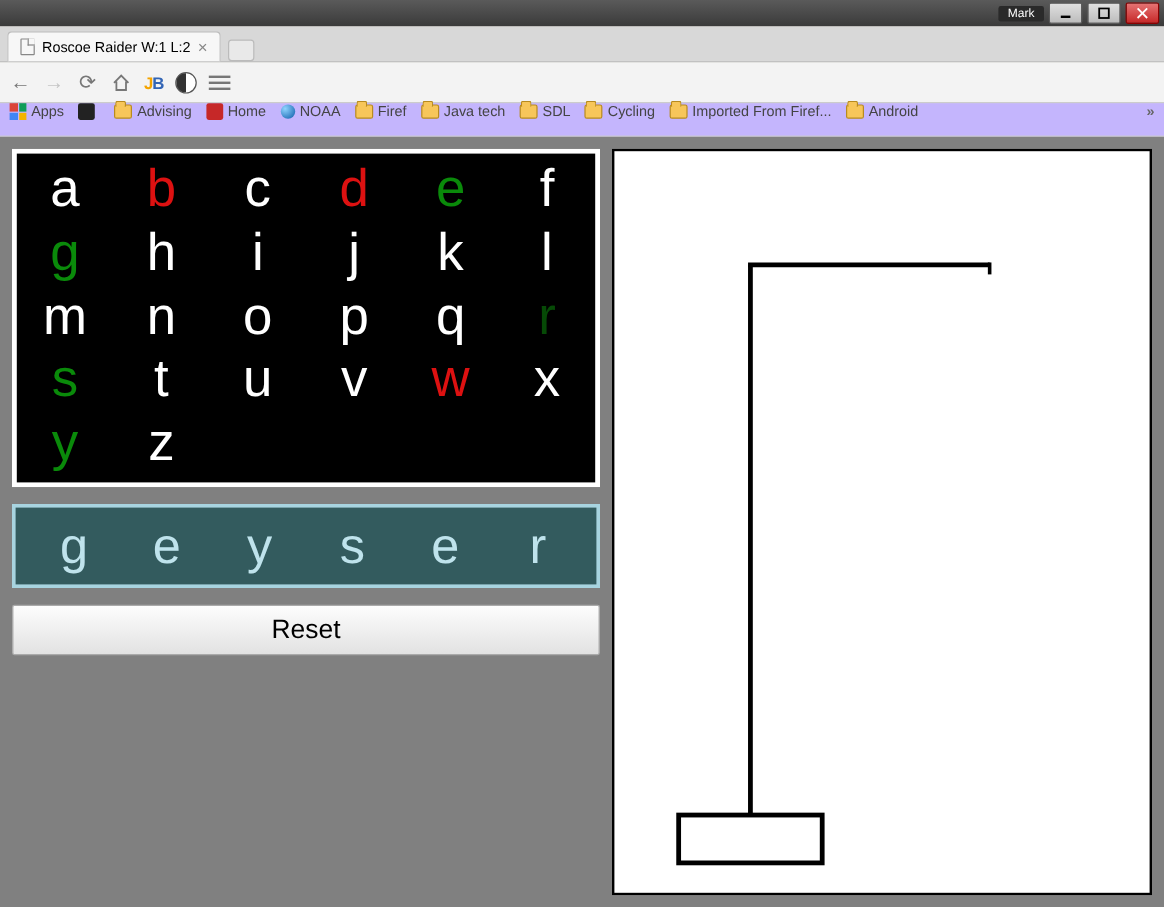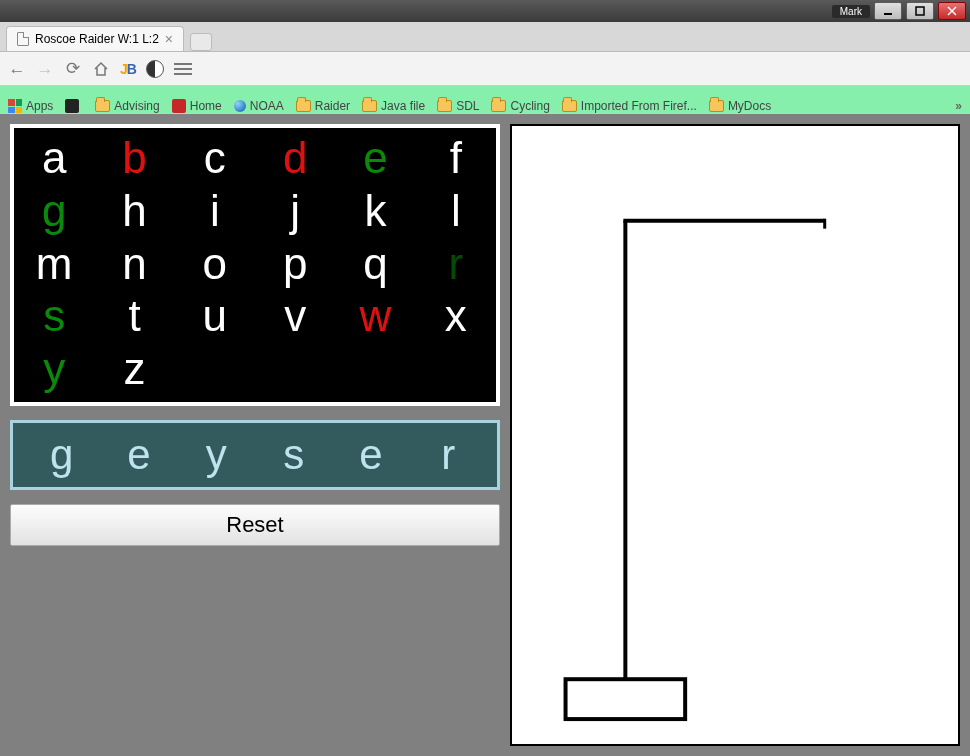--- a/index.html
+++ b/index.html
@@ -121,23 +121,23 @@
   .star { color: #bbb; font-size: 16px; cursor:pointer; }
   .jb { font-weight: bold; font-size: 14px; letter-spacing:-1px; cursor:pointer;}
   .jb .jj{color:#f4a400;} .jb .bb{color:#3365b5;}
   .contrast { width:18px;height:18px;border-radius:50%; background: linear-gradient(90deg,#333 50%,#fff 50%); border:1px solid #555; cursor:pointer;}
   .menu3 { width:18px; display:flex; flex-direction:column; gap:3px; cursor:pointer;}
   .menu3 span{height:2px;background:#777;}
 
   
   .bookmarks {
     height: 28px;
-    background: #86efac;
-    display: flex;
-    align-items: flex-end;
+    background: #c4b5fd;
+    display: flex;
+    align-items: flex-start;
     padding: 0 8px;
     gap: 12px;
     font-size: 12px;
     color: #444;
     border-bottom: 1px solid #ccc;
   }
   .bm { display: inline-flex; align-items: center; gap: 4px; cursor:pointer; }
   .folder {
     width: 15px; height: 12px;
     background: #f7c65a;
@@ -289,41 +289,41 @@
   <span class="bm">
       <span class="rd-red"></span>
       <span>Home</span>
     </span>
   <span class="bm">
       <span class="blue-dot"></span>
       <span>NOAA</span>
     </span>
   <span class="bm">
       <span class="folder"></span>
-      <span>Raider</span>
-    </span>
-  <span class="bm">
-      <span class="folder"></span>
-      <span>Java file</span>
+      <span>Firef</span>
+    </span>
+  <span class="bm">
+      <span class="folder"></span>
+      <span>Java tech</span>
     </span>
   <span class="bm">
       <span class="folder"></span>
       <span>SDL</span>
     </span>
   <span class="bm">
       <span class="folder"></span>
       <span>Cycling</span>
     </span>
   <span class="bm">
       <span class="folder"></span>
       <span>Imported From Firef...</span>
     </span>
   <span class="bm">
       <span class="folder"></span>
-      <span>MyDocs</span>
+      <span>Android</span>
     </span>
   <span class="overflow">»</span>
 </div>
 
 <div class="viewport">
   <div class="leftcol">
 
     <div class="alpha" id="alpha-grid">
         <div class="alpha-row">
           <div class="alpha-cell c-white">a</div>

